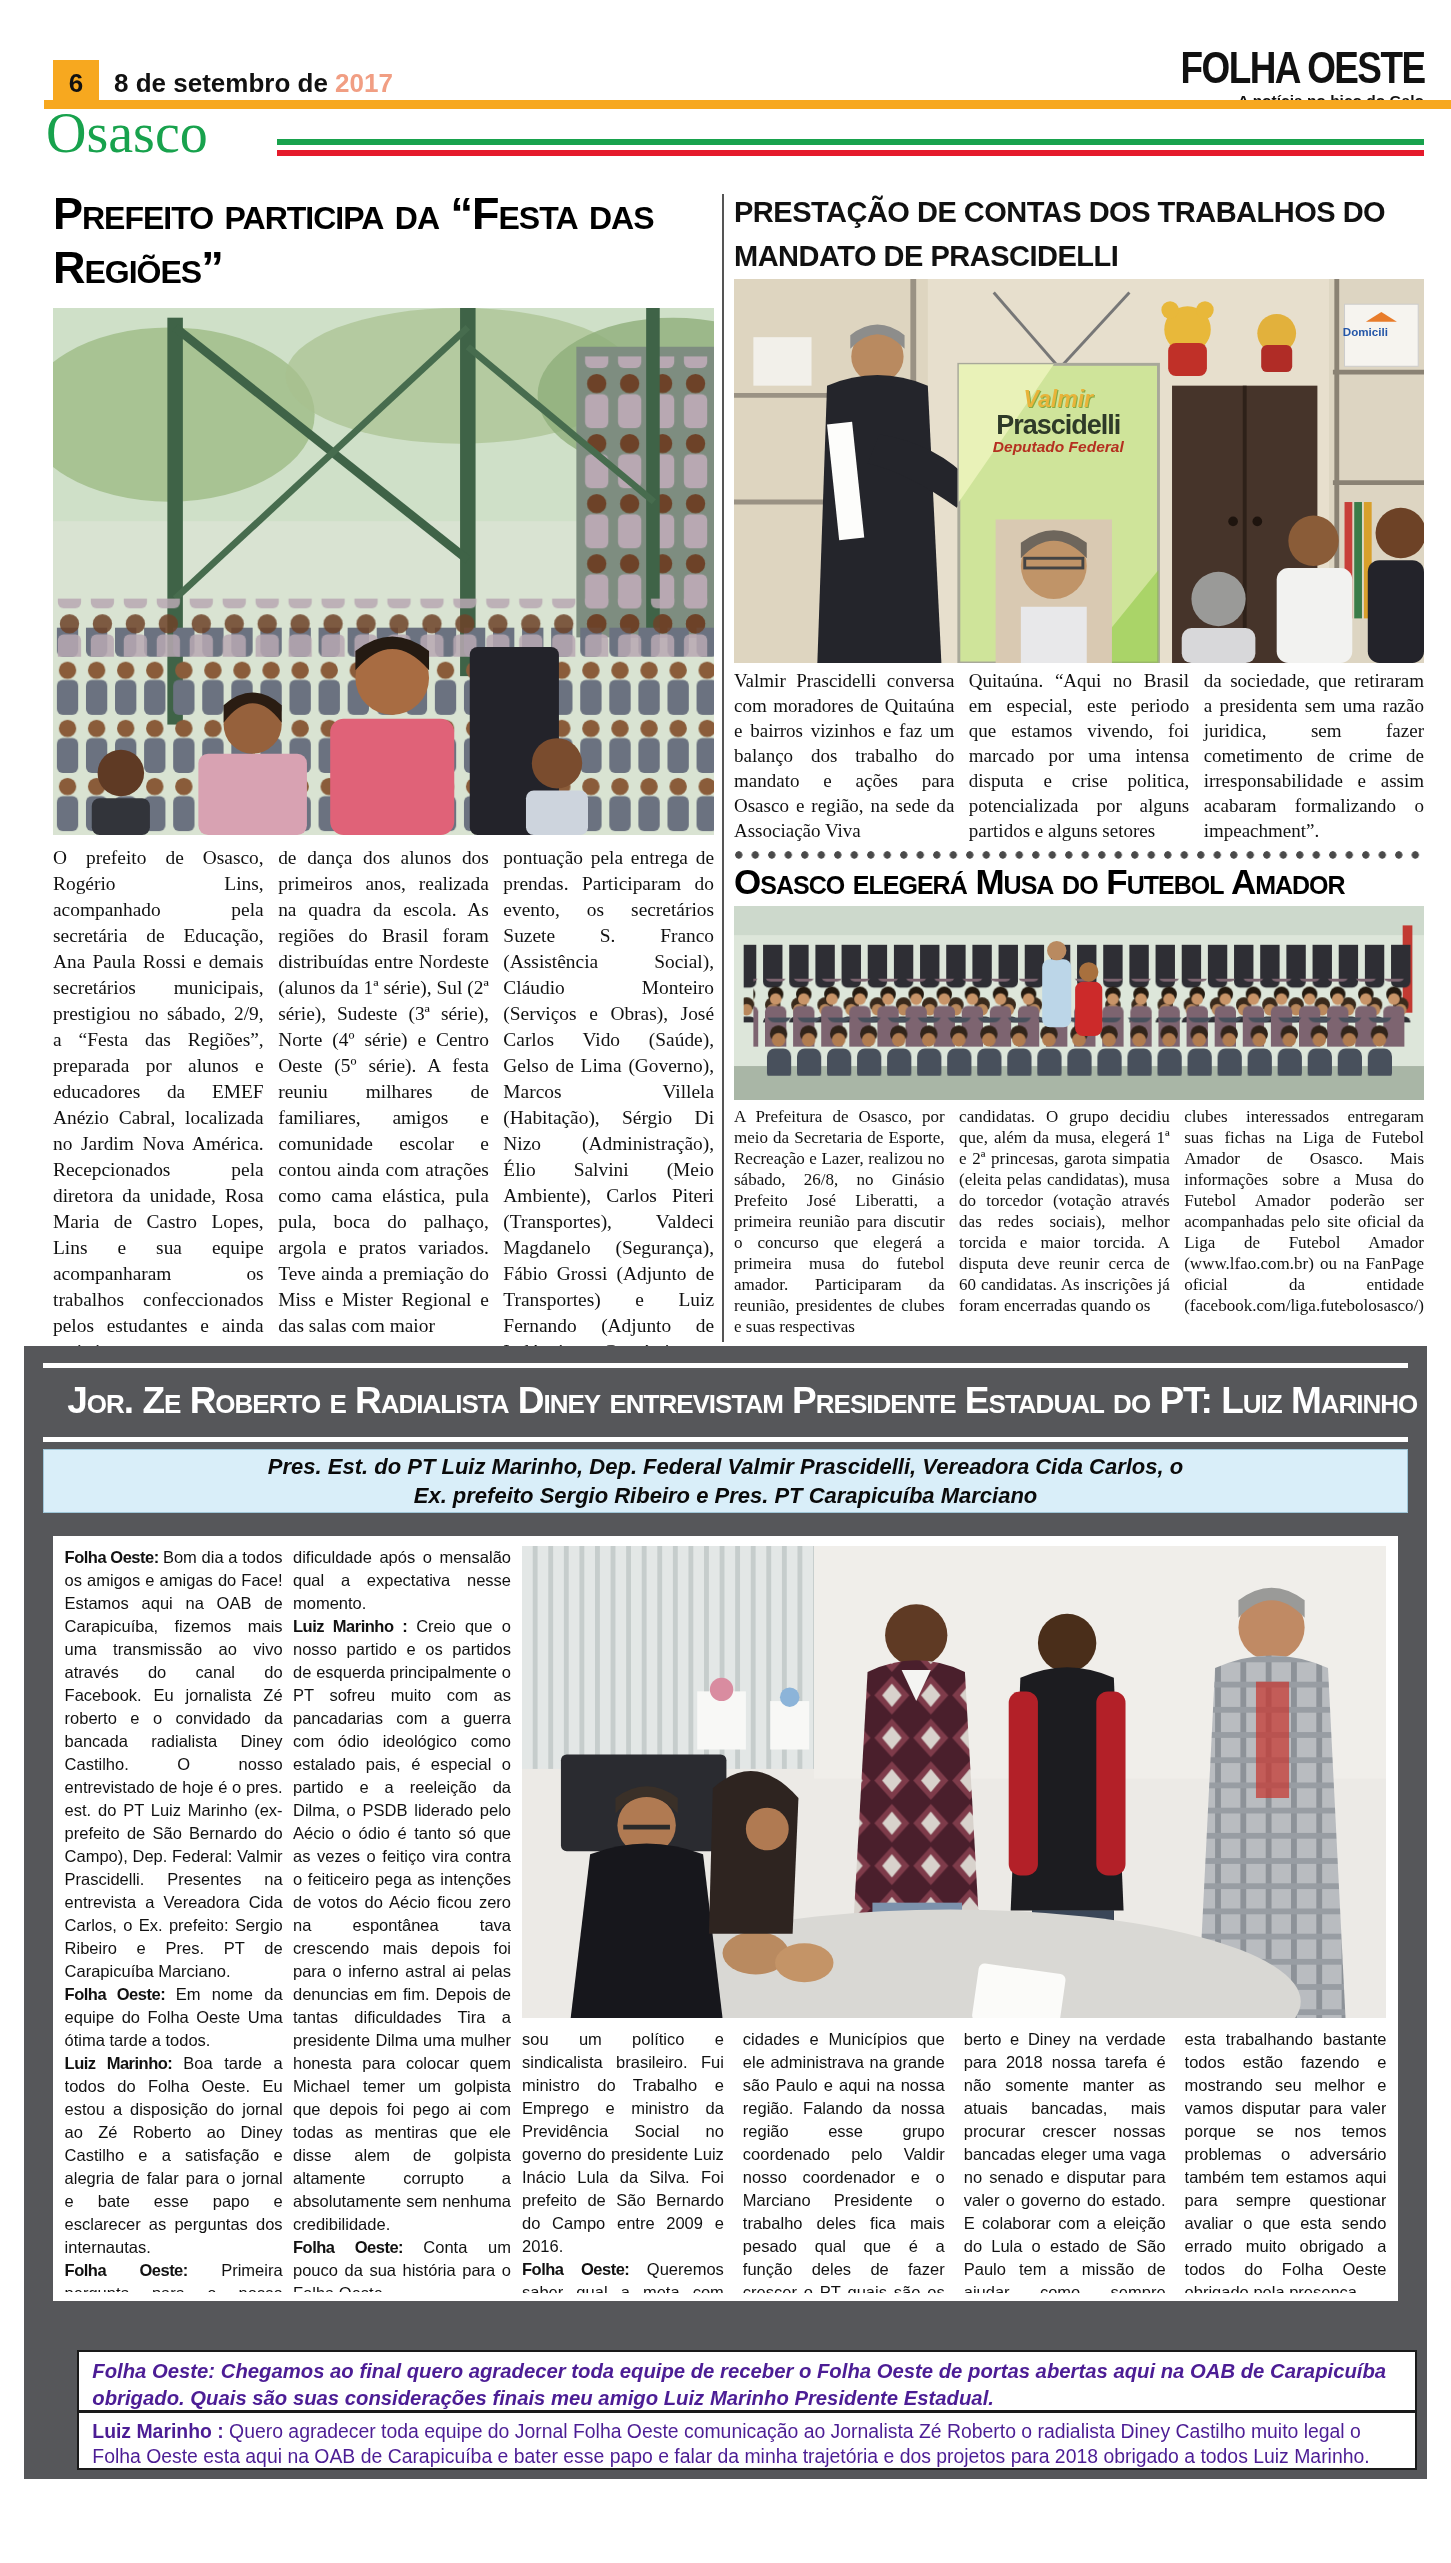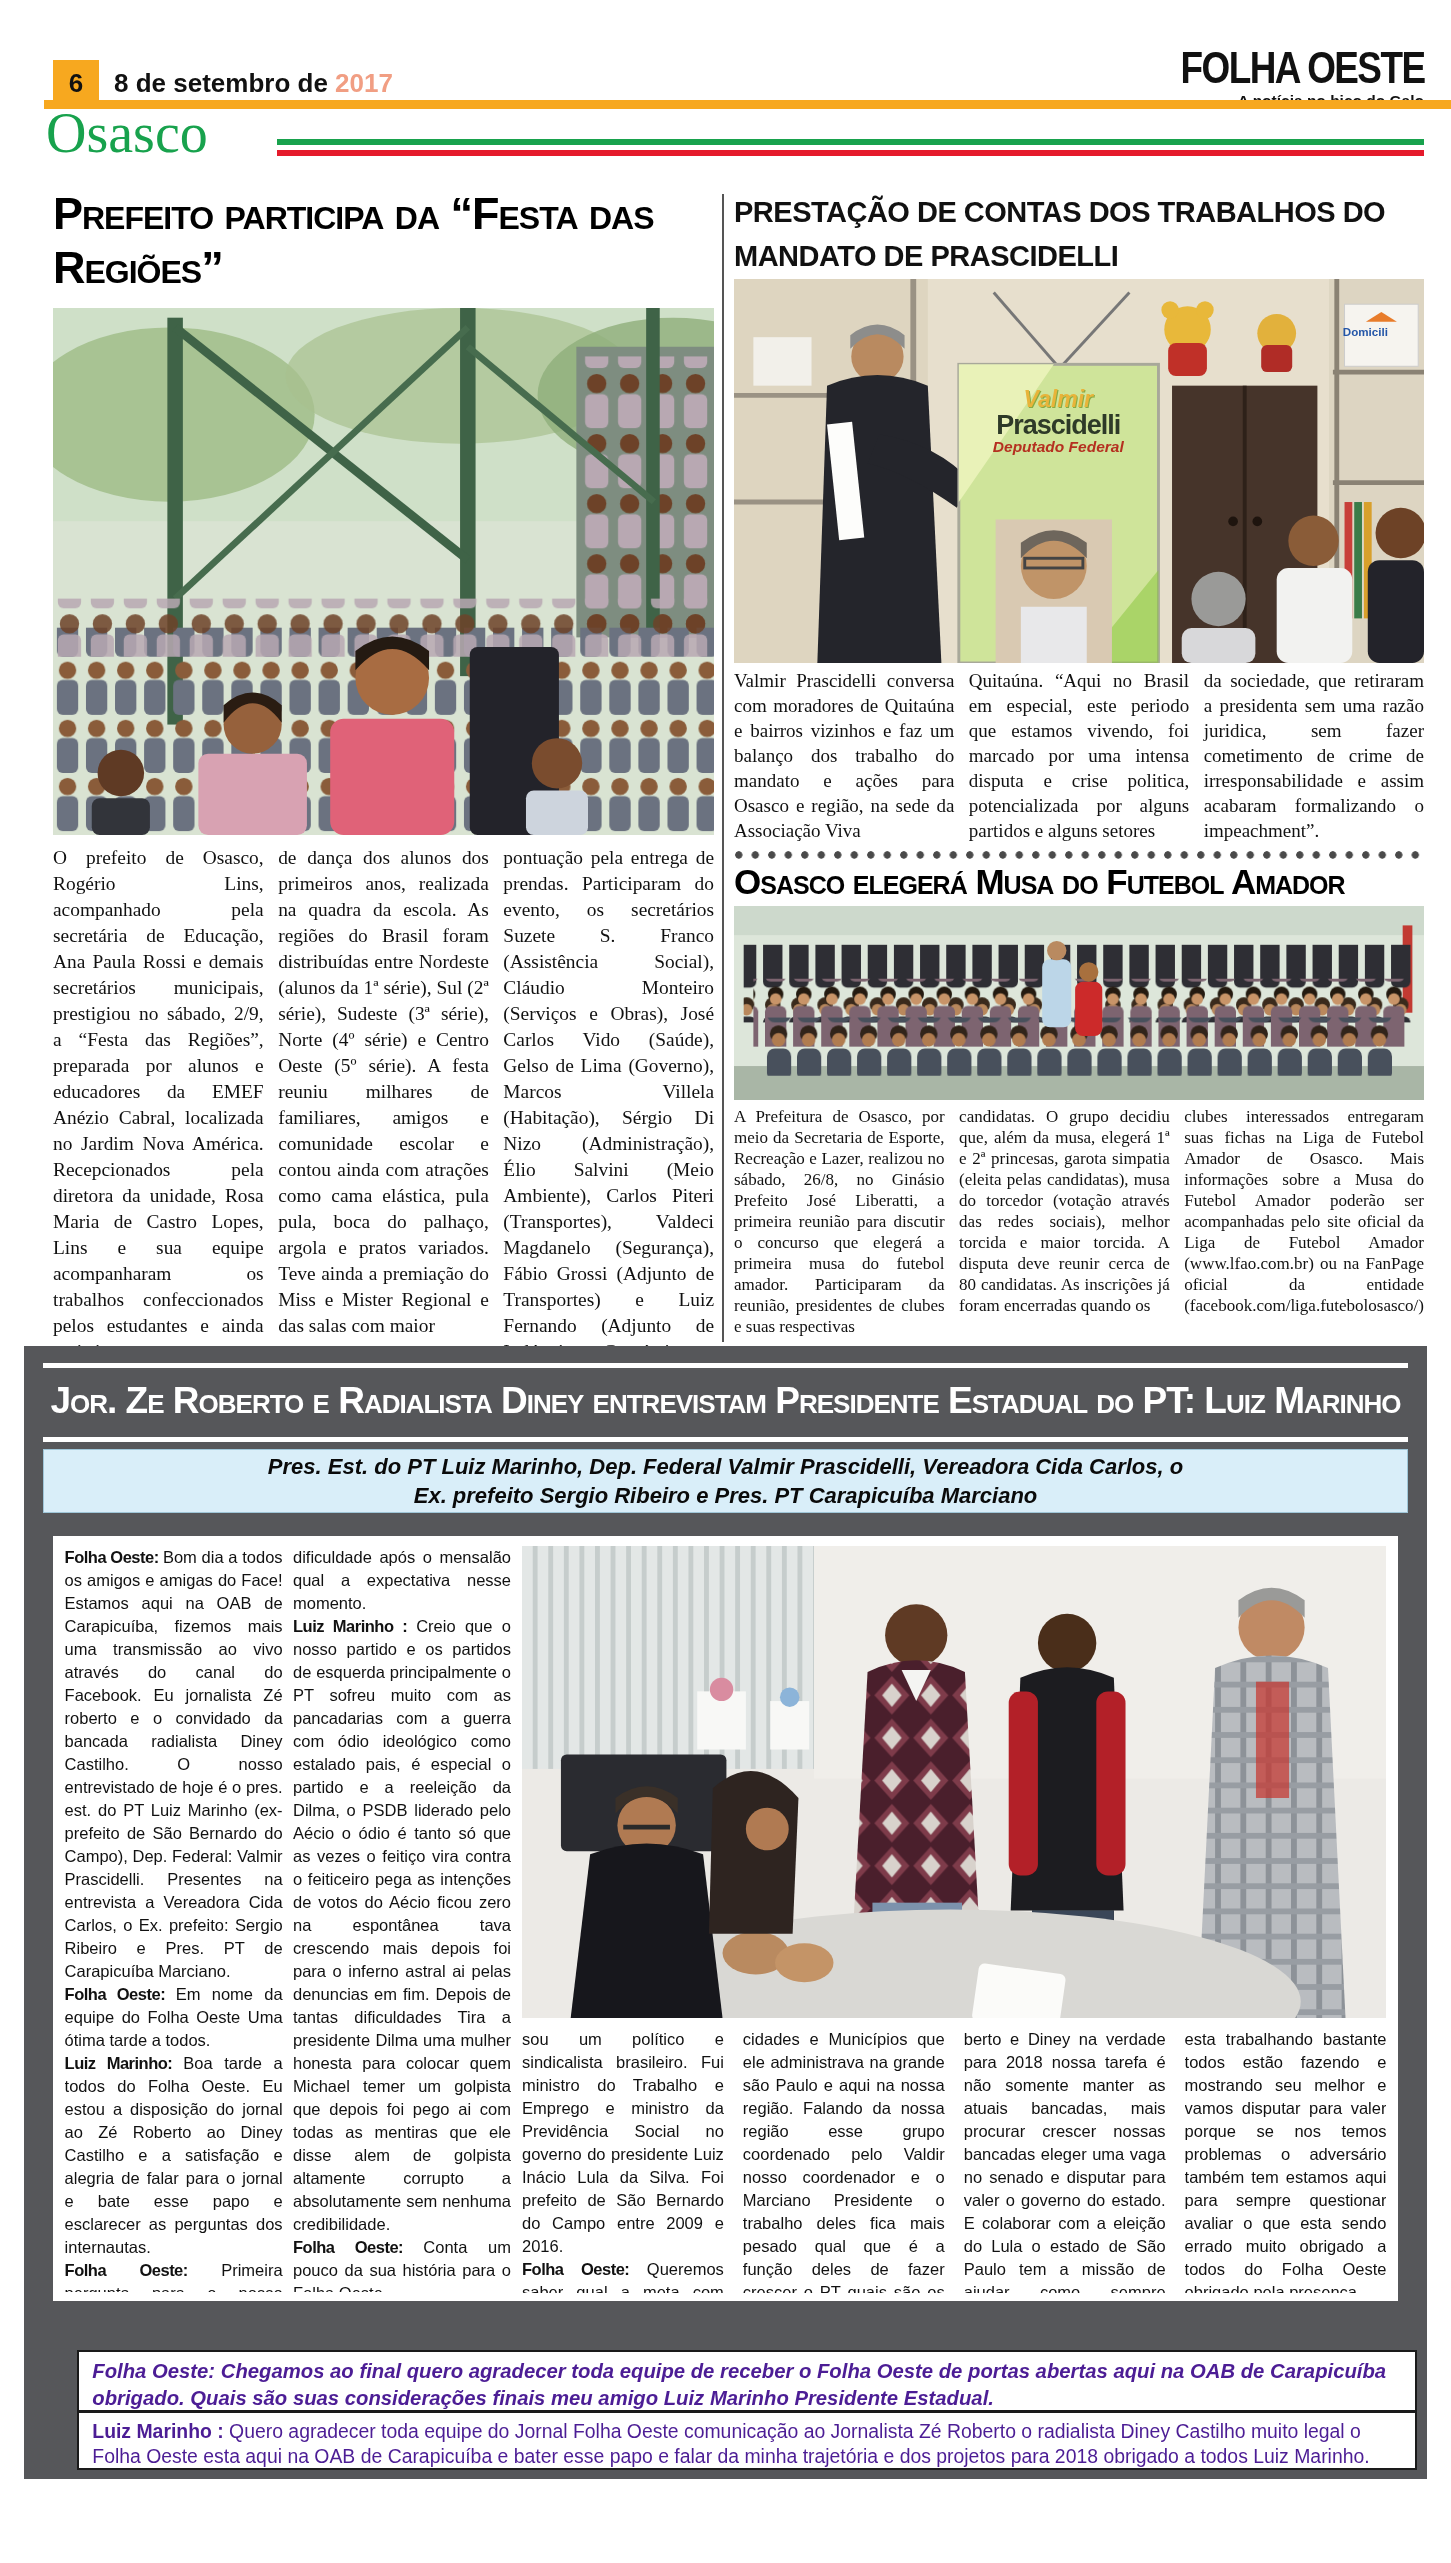--- a/index.html
+++ b/index.html
@@ -49,21 +49,21 @@
   .prestacao-text{left:734px;top:668px;width:690px;font-size:19px;line-height:25px;}
   .musa-text{left:734px;top:1106px;width:690px;font-size:17px;line-height:21px;}
   .vdivider{left:722px;top:194px;width:1.9px;height:1148px;background:#555;}
   .dots{left:734px;top:850px;width:690px;height:9.7px;
         background:radial-gradient(circle at 4.8px 4.8px,#4a4a4a 3.3px,transparent 3.9px);
         background-size:16.5px 9.7px;background-repeat:repeat-x;}
 
   
   .frame{left:24px;top:1346px;width:1403px;height:1133px;background:#56575A;}
   .wline{position:absolute;left:19.4px;right:19.4px;height:4.8px;background:#fff;}
-  .iv-banner{position:absolute;left:9.7px;right:9.7px;top:25px;text-align:center;color:#fff;
+  .iv-banner{position:absolute;left:9.7px;right:9.7px;top:25px;text-align:right;color:#fff;
              font-family:"Liberation Sans",sans-serif;font-weight:bold;font-variant:small-caps;
              font-size:37px;letter-spacing:-1px;line-height:60px;}
   .iv-sub{position:absolute;left:19.4px;right:19.4px;top:103px;height:62px;background:#D9EEF9;
           border:1px solid #9fc6d8;display:flex;flex-direction:column;align-items:center;justify-content:center;
           font-family:"Liberation Sans",sans-serif;font-weight:bold;font-style:italic;font-size:22px;
           color:#0a0a0a;line-height:29px;text-align:center;}
   .iv-panel{position:absolute;left:29px;right:29px;top:190px;height:765px;background:#fff;}
   .iv-col{position:absolute;top:9.7px;width:218px;height:746px;text-align:justify;
           font-family:"Liberation Sans",sans-serif;font-size:16.5px;line-height:23px;overflow:hidden;}
   .iv-col p{margin:0;}
@@ -248,21 +248,21 @@
       <rect x="30" y="115" width="652" height="60" fill="url(#row3)"></rect>
       <rect x="318" y="55" width="30" height="70" rx="8" fill="#bcd6e8"></rect>
       <circle cx="333" cy="46" r="10" fill="#b98a60"></circle>
       <rect x="352" y="78" width="28" height="56" rx="8" fill="#cc2a2a"></rect>
       <circle cx="366" cy="68" r="10" fill="#a8703e"></circle>
     </svg>
   </div>
 
   <div class="abs cols musa-text">
     <div class="col">A Prefeitura de Osasco, por meio da Secretaria de Esporte, Recreação e Lazer, realizou no sábado, 26/8, no Ginásio Prefeito José Liberatti, a primeira reunião para discutir o concurso que elegerá a primeira musa do futebol amador. Participaram da reunião, presidentes de clubes e suas respectivas</div>
-    <div class="col">candidatas. O grupo decidiu que, além da musa, elegerá 1ª e 2ª princesas, garota simpatia (eleita pelas candidatas), musa do torcedor (votação através das redes sociais), melhor torcida e maior torcida. A disputa deve reunir cerca de 80 candidatas. As inscrições já foram encerradas quando os</div>
+    <div class="col">candidatas. O grupo decidiu que, além da musa, elegerá 1ª e 2ª princesas, garota simpatia (eleita pelas candidatas), musa do torcedor (votação através das redes sociais), melhor torcida e maior torcida. A disputa deve reunir cerca de 60 candidatas. As inscrições já foram encerradas quando os</div>
     <div class="col">clubes interessados entregaram suas fichas na Liga de Futebol Amador de Osasco. Mais informações sobre a Musa do Futebol Amador poderão ser acompanhadas pelo site oficial da Liga de Futebol Amador (www.lfao.com.br) ou na FanPage oficial da entidade (facebook.com/liga.futebolosasco/)</div>
   </div>
 
   <div class="abs frame">
     <div class="wline" style="top:17.4px"></div>
     <div class="iv-banner">Jor. Ze Roberto e Radialista Diney entrevistam Presidente Estadual do PT: Luiz Marinho</div>
     <div class="wline" style="top:91px"></div>
 
     <div class="iv-sub">
       <div>Pres. Est. do PT Luiz Marinho, Dep. Federal Valmir Prascidelli, Vereadora Cida Carlos, o</div>

